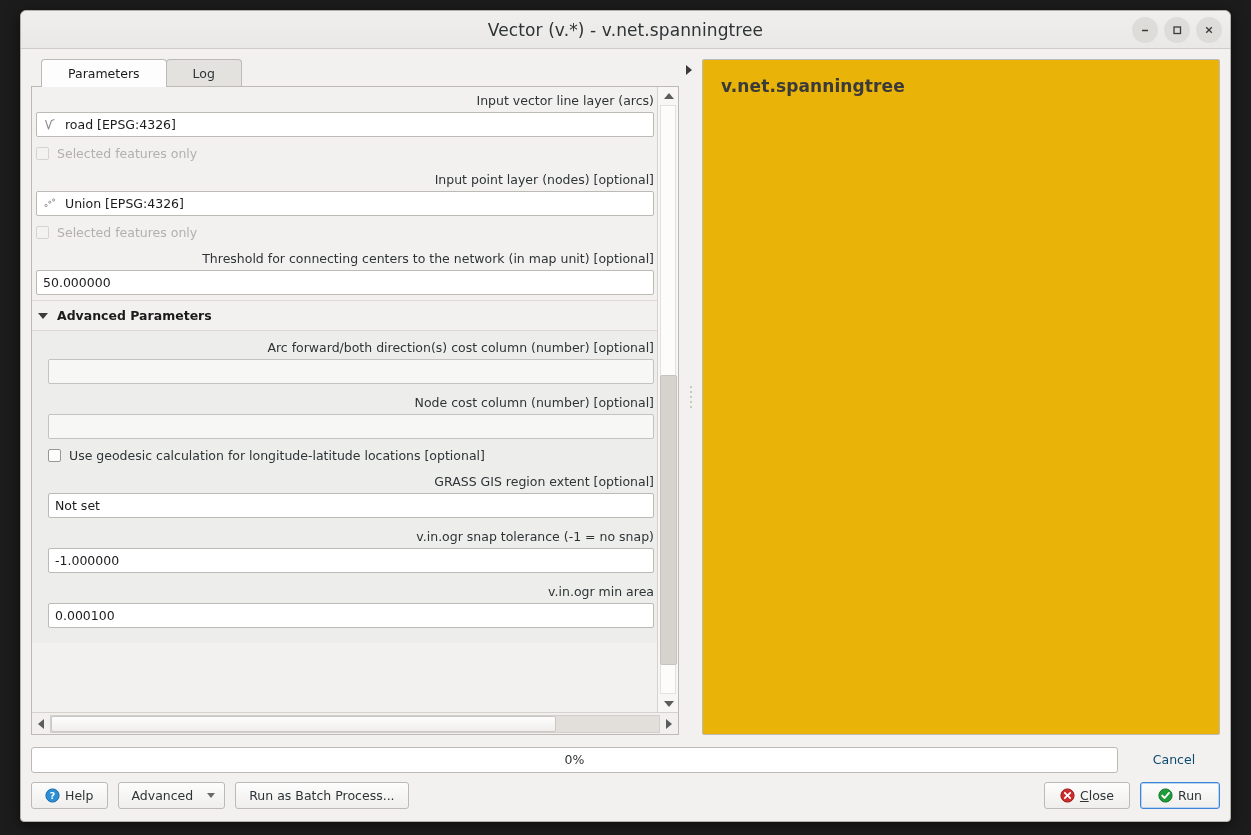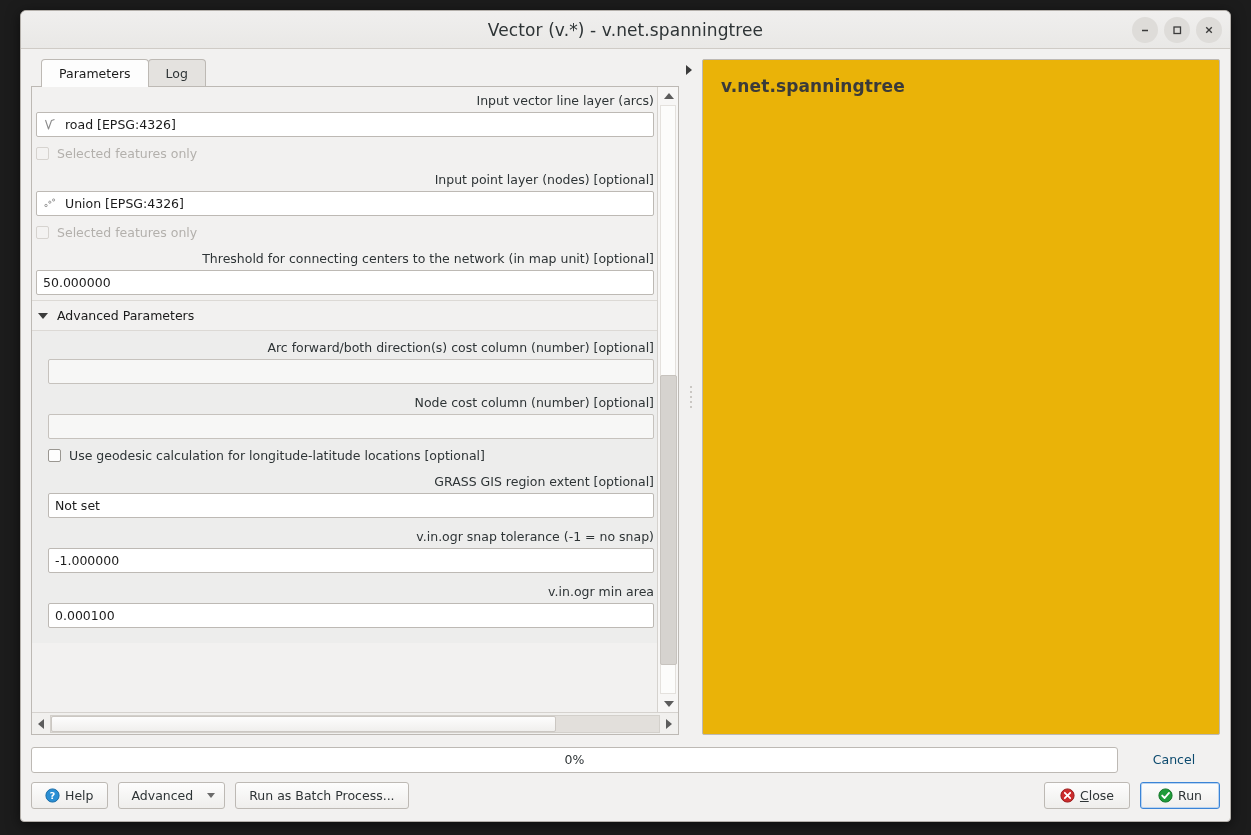--- a/index.html
+++ b/index.html
@@ -60,21 +60,21 @@
     display: flex; flex-direction: column;
     min-height: 0;
   }
   #tabbar {
     height: 28px; flex: 0 0 28px;
     display: flex; align-items: flex-end;
     border-bottom: 1px solid #bdb9b4;
     padding-left: 10px;
   }
   .tab {
-    height: 27px; padding: 0 17px;
+    height: 27px; padding: 0 26px;
     display: flex; align-items: center;
     font-size: 12.5px; color: #2e3436;
     border: 1px solid #bdb9b4;
     border-bottom: none;
     border-radius: 4px 4px 0 0;
     background: #e4e2df;
     margin-right: -1px;
     position: relative;
   }
   .tab.active {
@@ -139,21 +139,21 @@
   }
   .chkbox.dim { border-color: #d6d3cf; background: #f3f2f1; }
   .chkbox.on { border-color: #9a9791; background: #fdfdfd; }
   .chkrow .t { color: #2e3436; white-space: nowrap; }
   .chkrow.disabled .t { color: #b3b0ac; }
 
   
   #adv-header {
     display: flex; align-items: center;
     padding: 7px 4px 7px 6px;
-    font-size: 12.5px; font-weight: normal; color: #1b1b1b;
+    font-size: 12.5px; font-weight: bold; color: #1b1b1b;
     background: #f2f1f0;
     border-top: 1px solid #dcd9d5;
   }
   #adv-header .caret {
     width: 0; height: 0;
     border-left: 5px solid transparent;
     border-right: 5px solid transparent;
     border-top: 6px solid #3b3b3b;
     margin-right: 9px;
   }

